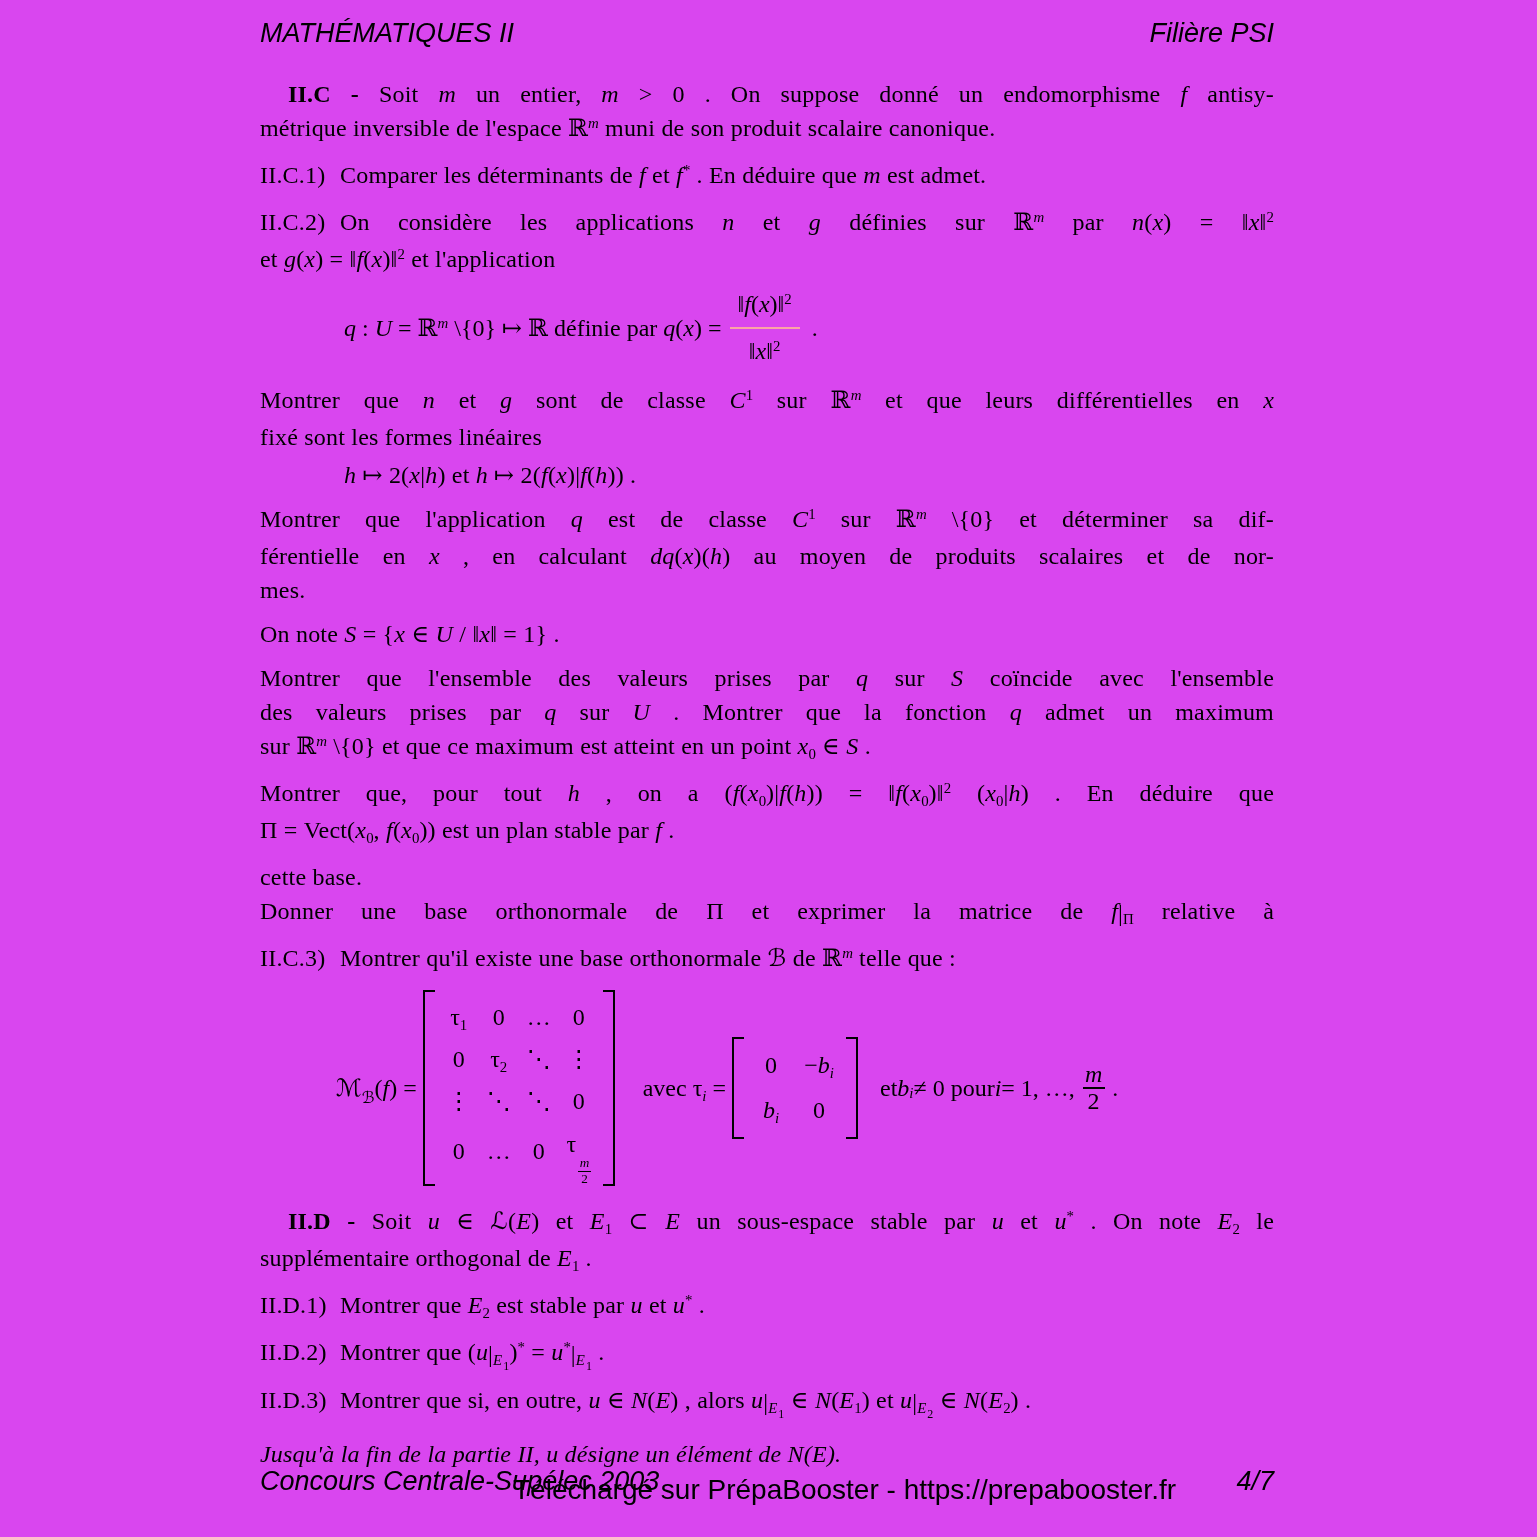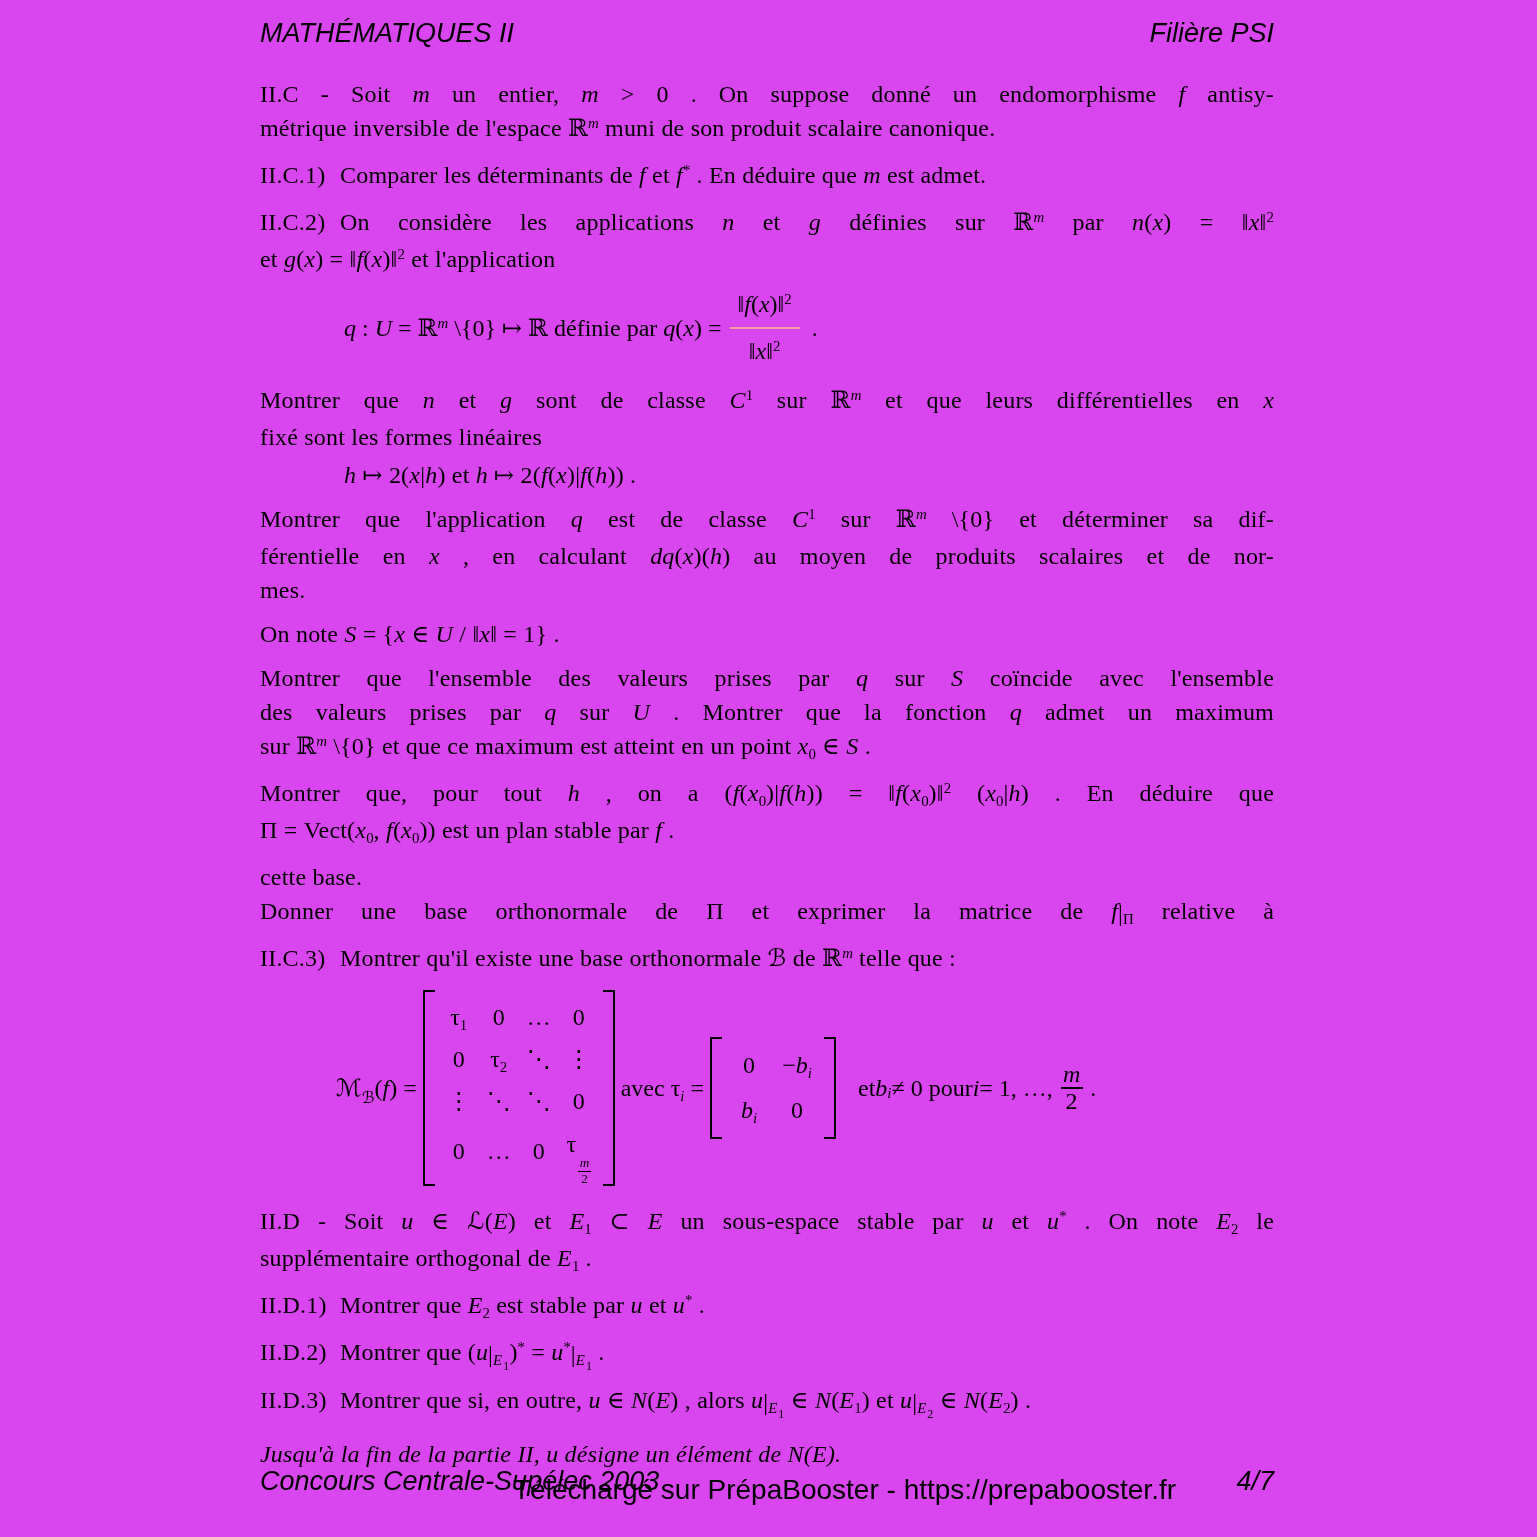--- a/index.html
+++ b/index.html
@@ -20,21 +20,21 @@
     margin-bottom:28px;
   }
   .para{margin:0 0 10px 0;}
   .mb4{margin-bottom:4px;}
   .mb16{margin-bottom:16px;}
   .line{line-height:34px;letter-spacing:0.2px;}
   .line.j{text-align:justify;text-align-last:justify;}
   .line.indent{padding-left:84px;}
   .line.italic{font-style:italic;}
   .qlabel{display:inline-block;width:80px;}
-  .b{font-weight:normal;}
+  .b{font-weight:bold;margin-left:28px;}
   .i{font-style:italic;}
   .sup{font-size:0.62em;position:relative;top:-0.55em;letter-spacing:0;}
   .sub{font-size:0.62em;position:relative;top:0.35em;letter-spacing:0;}
   .ssub{font-size:0.5em;position:relative;top:0.8em;margin-left:1px;}
   .bar{position:relative;top:0.1em;}
   .scr{font-family:"DejaVu Sans","DejaVu Serif",serif;}
   .scrsub{font-family:"DejaVu Sans","DejaVu Serif",serif;font-size:0.68em;position:relative;top:0.42em;}
   .scrN{font-style:italic;}
   
   .frac{display:inline-flex;flex-direction:column;align-items:center;vertical-align:middle;line-height:1.05;margin:0 5px;}
@@ -52,21 +52,21 @@
   .eqdot{margin-left:4px;}
   
   .matrow{display:flex;align-items:center;padding-left:76px;margin:12px 0 18px 0;}
   .bmat{display:inline-flex;align-items:stretch;margin:0 6px;}
   .bk{width:10px;border:2.5px solid #000;}
   .bkl{border-right:none;margin-right:1px;}
   .bkr{border-left:none;margin-left:1px;}
   .mg{display:grid;justify-items:center;align-items:center;}
   .mg4{grid-template-columns:repeat(4,40px);grid-template-rows:42px 42px 42px 58px;padding:6px 3px;}
   .mg2{grid-template-columns:repeat(2,48px);grid-template-rows:45px 45px;padding:6px 2px;}
-  .mid{}
+  .mid{margin-left:22px;}
   .mpost{margin-left:16px;display:flex;align-items:center;}
   .footer{
     position:absolute;left:260px;top:1458px;width:1014px;height:50px;
     font-family:"Liberation Sans","DejaVu Sans",sans-serif;
   }
   .f-left{position:absolute;left:0;top:8px;font-style:italic;font-size:27px;white-space:nowrap;}
   .f-overlay{position:absolute;left:253px;top:16px;font-size:28px;white-space:nowrap;}
   .f-page{position:absolute;right:0;top:8px;font-style:italic;font-size:27px;}
 </style>
 </head>

